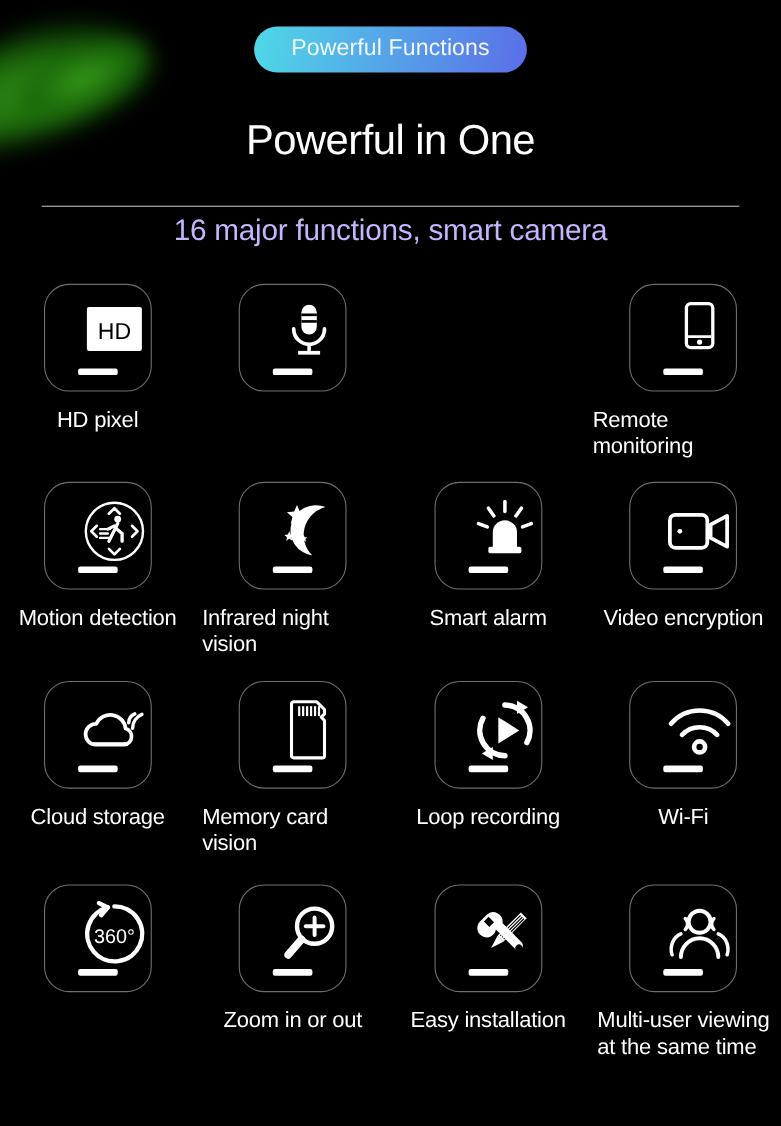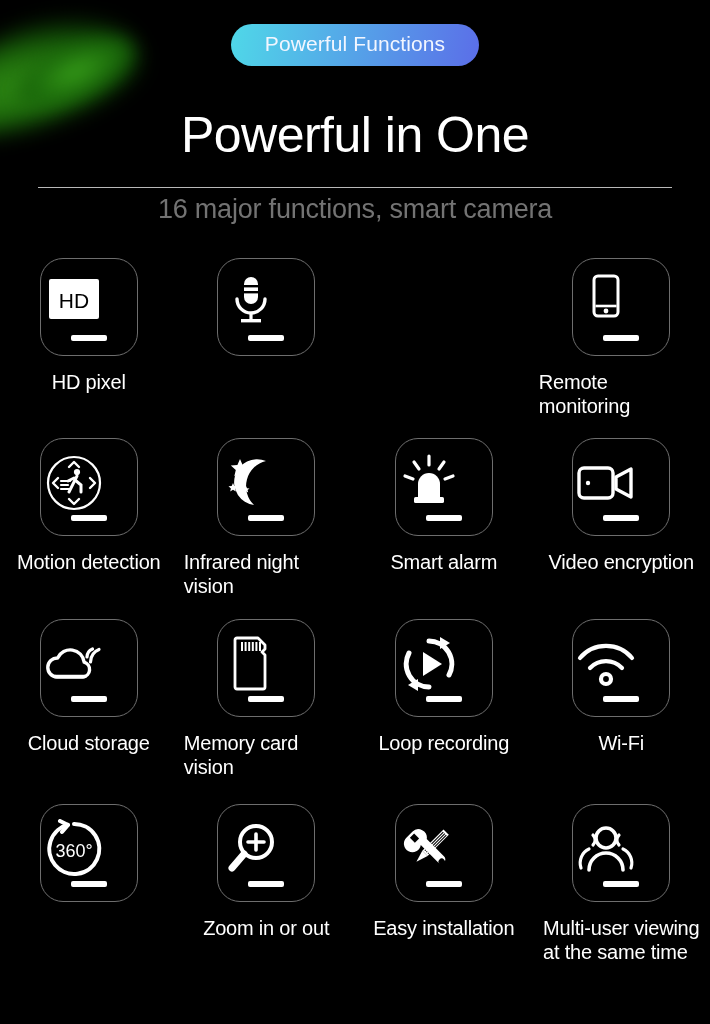--- a/index.html
+++ b/index.html
@@ -52,38 +52,38 @@
     letter-spacing:.1px;
     white-space:nowrap;
     line-height:1.15;
   }
 
   
   #title {
     position:absolute;
     top:108px; left:0; right:0;
     text-align:center;
-    font-size:50px;
+    font-size:38px;
     font-weight:400;
     color:#fff;
     letter-spacing:-.5px;
     line-height:1.1;
   }
   #divider {
     position:absolute;
     top:187px; left:38px;
     width:634px; height:1px;
     background:#b9b9b9;
   }
   #subtitle {
     position:absolute;
     top:194px; left:0; right:0;
     text-align:center;
     font-size:27px;
-    color:#737373;
+    color:#c4b5fd;
     letter-spacing:-.2px;
   }
 
   
   #grid {
     position:absolute;
     top:258px; left:0;
     width:710px;
     display:grid;
     grid-template-columns:repeat(4, 1fr);
@@ -96,21 +96,21 @@
   }
   .cell.empty { visibility:hidden; }
 
   .tile {
     width:98px; height:98px;
     border:1px solid #6e6e6e;
     border-radius:23px;
     background:#000;
     display:flex;
     align-items:center;
-    justify-content:flex-start;
+    justify-content:flex-end;
     position:relative;
   }
   .tile .art {
     width:66px; height:66px;
     margin-bottom:9px;
     display:flex;
     align-items:center;
     justify-content:center;
   }
   .tile .art svg { display:block; }

